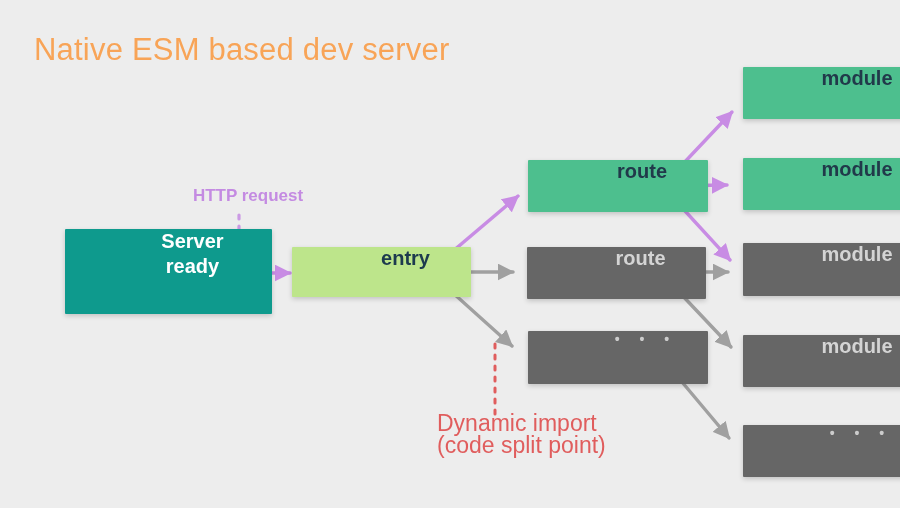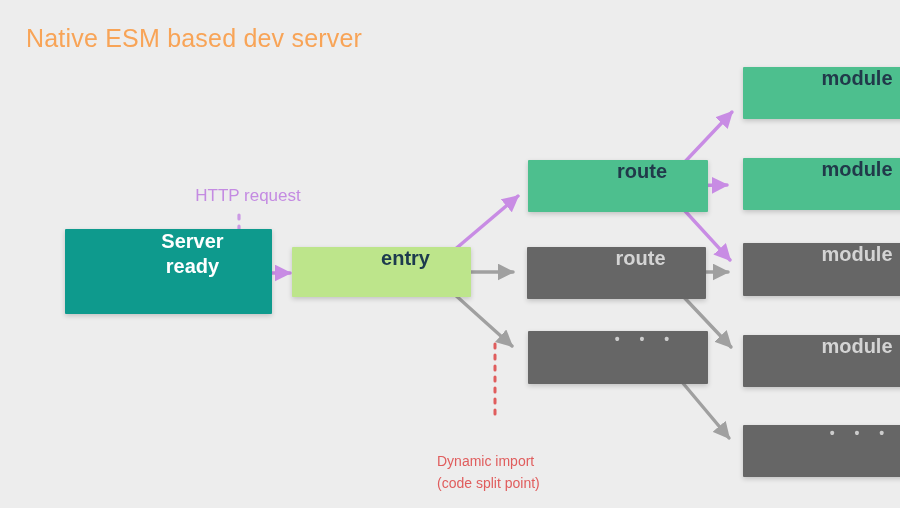--- a/index.html
+++ b/index.html
@@ -1,40 +1,40 @@
 <!DOCTYPE html>
 <html><head>
 <meta charset="utf-8">
 <style>
   html,body{margin:0;padding:0;}
   body{font-family:"Liberation Sans","DejaVu Sans",sans-serif;background:#ededed;}
   .stage{position:relative;width:900px;height:508px;background:#ededed;overflow:hidden;}
-  .title{position:absolute;left:18px;top:16px;font-size:25px;font-weight:500;color:#f8a457;letter-spacing:.2px;margin:8px;}
+  .title{position:absolute;left:18px;top:16px;font-size:31px;font-weight:500;color:#f8a457;letter-spacing:.2px;margin:16px;}
   .edges{position:absolute;left:0;top:0;width:900px;height:508px;pointer-events:none;}
   .node{position:absolute;border-radius:1px;display:flex;align-items:flex-start;justify-content:center;
         font-weight:700;font-size:20px;box-shadow:0 2px 5px rgba(0,0,0,0.18);text-align:center;padding-left:48px;}
   .teal{background:#0e9a8d;color:#ffffff;margin-left:48px;}
   .entry-bg{background:#bde58b;color:#1d3a4e;}
   .greenb{background:#4dbf8e;color:#21394a;}
   .grayb{background:#666666;color:#d4d4d4;}
   .server{left:17px;top:229px;width:159px;height:85px;line-height:1.25;}
   .server .inner{width:100px;}
   .entry{left:292px;top:247px;width:131px;height:50px;}
   .route1{left:528px;top:160px;width:132px;height:52px;}
   .route2{left:527px;top:247px;width:131px;height:52px;}
   .route3{left:528px;top:331px;width:132px;height:53px;}
   .mod1{left:743px;top:67px;width:132px;height:52px;}
   .mod2{left:743px;top:158px;width:132px;height:52px;}
   .mod3{left:743px;top:243px;width:132px;height:53px;}
   .mod4{left:743px;top:335px;width:132px;height:52px;}
   .mod5{left:743px;top:425px;width:132px;height:52px;}
   .dots{font-size:14px;letter-spacing:8px;text-indent:8px;color:#cccccc;font-weight:700;}
   .lbl-http{position:absolute;left:186px;top:186px;width:124px;text-align:center;
-            color:#c48be2;font-size:17px;font-weight:400;}
-  .lbl-dyn{position:absolute;left:437px;top:450px;color:#e05d5d;font-size:14px;line-height:22px;font-weight:400;}
+            color:#c48be2;font-size:17px;font-weight:700;}
+  .lbl-dyn{position:absolute;left:437px;top:412px;color:#e05d5d;font-size:23px;line-height:22px;font-weight:400;}
 </style>
 </head>
 <body>
 
 <div class="stage">
 
   <h1 class="title">Native ESM based dev server</h1>
 
   <svg class="edges" width="900" height="508" viewBox="0 0 900 508" aria-hidden="true">
     <defs>

